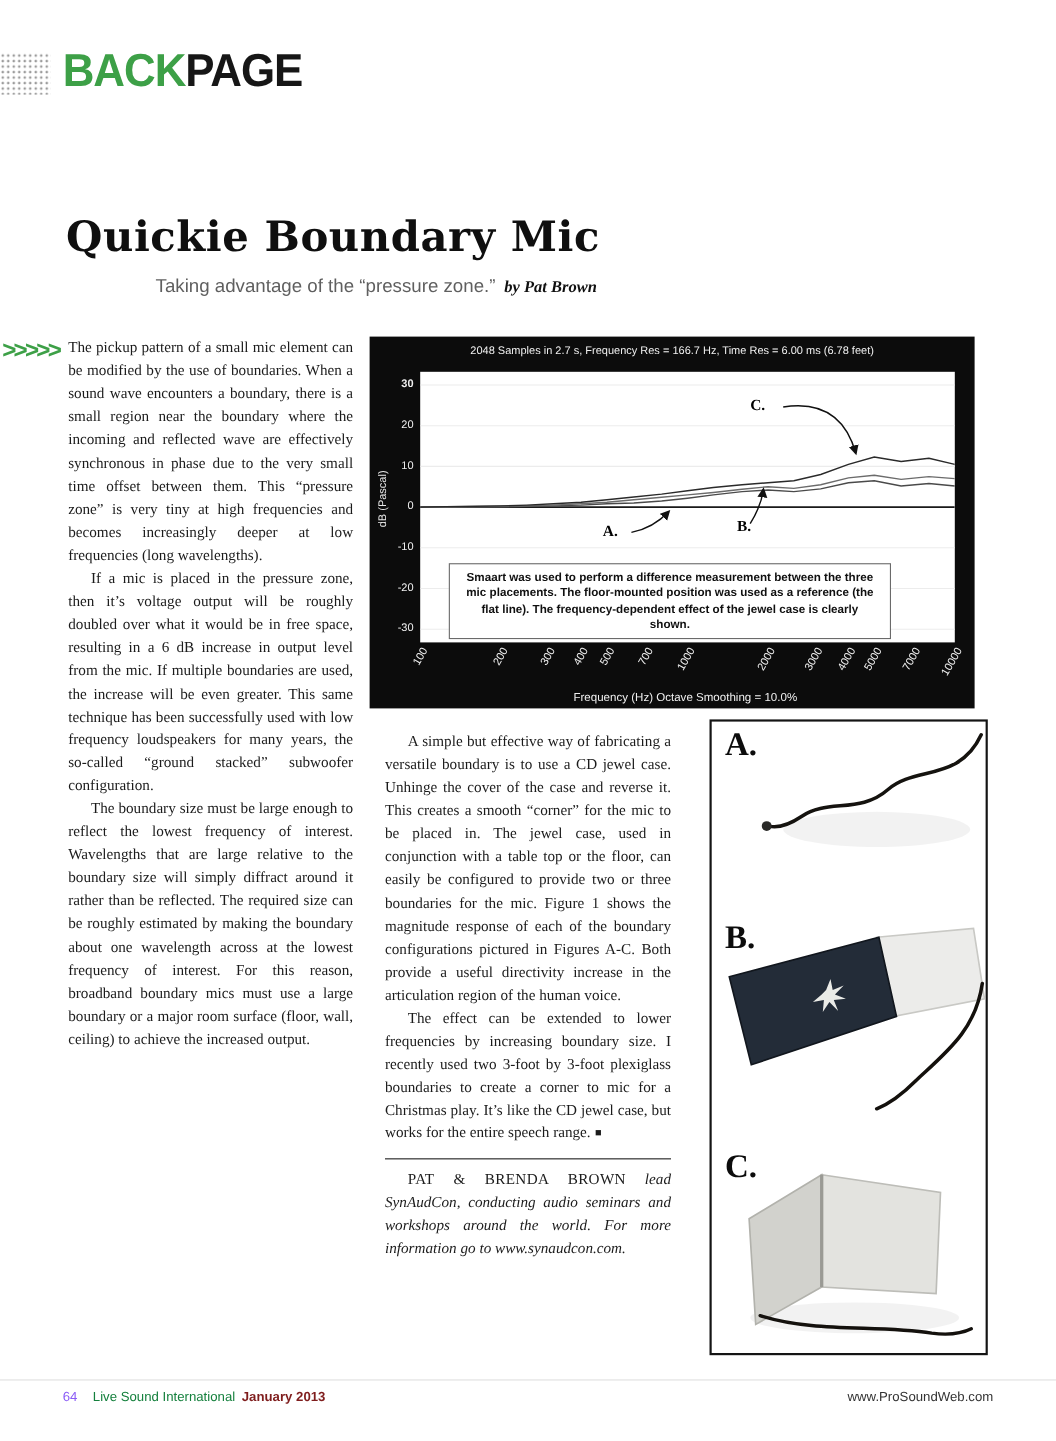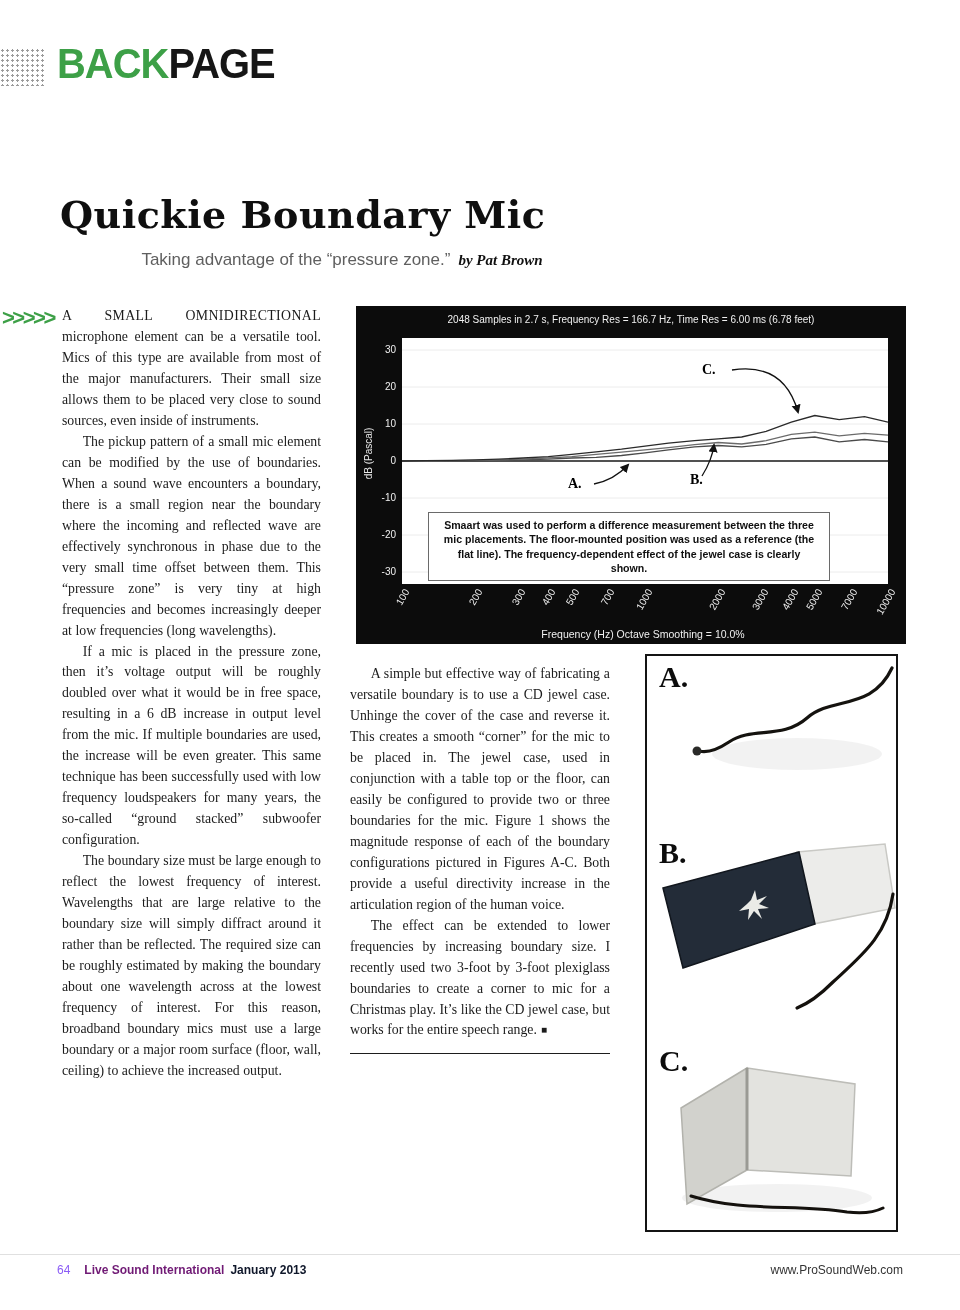--- a/index.html
+++ b/index.html
@@ -48,21 +48,21 @@
   .lead { letter-spacing:.4px; }
   b.figref { font-weight:400; }
   .endmark { font-size:10px; margin-left:4px; position:relative; top:-1px; }
 
   .bio-rule { border:0; border-top:1.5px solid #1d1d1d; margin:12px 0 8px 0; }
   .bio { font-size:13.6px; line-height:1.55; font-style:italic; text-align:justify; }
   .bio .bio-names { font-style:normal; letter-spacing:.3px; }
 
   
   .chart {
-    position:absolute; left:356px; top:306px; width:550px; height:338px;
+    position:absolute; left:336px; top:306px; width:550px; height:338px;
     background:#0c0c0c; color:#eee; font-family:"Liberation Sans", sans-serif;
   }
   .chart-header { position:absolute; top:8px; left:0; right:0; text-align:center; font-size:10px; color:#f0f0f0; }
   .plot { position:absolute; left:46px; top:32px; width:486px; height:246px; background:#ffffff; }
   .plot svg { display:block; width:486px; height:246px; }
   .ylabel {
     position:absolute; left:-48px; top:142px; width:120px; text-align:center;
     transform:rotate(-90deg); font-size:10px; color:#e8e8e8;
   }
   .ytick { position:absolute; left:0; width:40px; text-align:right; font-size:10px; color:#f0f0f0; }
@@ -108,46 +108,46 @@
 
   
   .footer {
     position:absolute; left:0; right:0; top:1254px; height:34px;
     border-top:1px solid #e0e0e0;
     font-family:"Liberation Sans", sans-serif; font-size:12px; color:#333;
   }
   .footer-left { position:absolute; left:57px; top:8px; }
   .footer-right { position:absolute; right:57px; top:8px; }
   .footer .pagenum { color:#8b5cf6; margin-right:14px; }
-  .footer .pub { color:#701a75;font-weight:bold; }
-  .footer .issue { font-weight:700; color:#0f172a; margin-left:6px; }
+  .footer .pub { color:#15803d; }
+  .footer .issue { font-weight:700; color:#7f1d1d; margin-left:6px; }
 </style>
 </head>
 <body>
 
 <div class="dots"></div>
 <div class="masthead"><span class="back">BACK</span><span>PAGE</span></div>
 
 <h1 class="title">Quickie Boundary Mic</h1>
 <div class="subline">
   <span class="subtitle">Taking advantage of the “pressure zone.”</span><span class="byline">by Pat Brown</span>
 </div>
 
 <div class="marker">&gt;&gt;&gt;&gt;&gt;</div>
 <div class="col col-1">
-    <p><span class="lead">A SMALL OMNIDIRECTIONAL</span> microphone element can be a versatile tool. Mics of this type are available from most of the major manufacturers. Their small size allows them to be placed very close to sound sources, even inside of instruments.</p>
     <p>The pickup pattern of a small mic element can be modified by the use of boundaries. When a sound wave encounters a boundary, there is a small region near the boundary where the incoming and reflected wave are effectively synchronous in phase due to the very small time offset between them. This “pressure zone” is very tiny at high frequencies and becomes increasingly deeper at low frequencies (long wavelengths).</p>
     <p>If a mic is placed in the pressure zone, then it’s voltage output will be roughly doubled over what it would be in free space, resulting in a 6 dB increase in output level from the mic. If multiple boundaries are used, the increase will be even greater. This same technique has been successfully used with low frequency loudspeakers for many years, the so-called “ground stacked” subwoofer configuration.</p>
     <p>The boundary size must be large enough to reflect the lowest frequency of interest. Wavelengths that are large relative to the boundary size will simply diffract around it rather than be reflected. The required size can be roughly estimated by making the boundary about one wavelength across at the lowest frequency of interest. For this reason, broadband boundary mics must use a large boundary or a major room surface (floor, wall, ceiling) to achieve the increased output.</p>
   </div>
 
 <div class="col col-2">
   <p><span>A simple but effective way of fabricating a versatile boundary is to use a CD jewel case. Unhinge the cover of the case and reverse it. This creates a smooth “corner” for the mic to be placed in. The jewel case, used in conjunction with a table top or the floor, can easily be configured to provide two or three boundaries for the mic. </span><b class="figref">Figure 1</b><span> shows the magnitude response of each of the boundary configurations pictured in </span><b class="figref">Figures A-C</b><span>. Both provide a useful directivity increase in the articulation region of the human voice.</span></p>
   <p><span>The effect can be extended to lower frequencies by increasing boundary size. I recently used two 3-foot by 3-foot plexiglass boundaries to create a corner to mic for a Christmas play. It’s like the CD jewel case, but works for the entire speech range.</span><span class="endmark">■</span></p>
   <hr class="bio-rule">
+  <p class="bio"><span class="bio-names">PAT &amp; BRENDA BROWN</span><span> lead SynAudCon, conducting audio seminars and workshops around the world. For more information go to www.synaudcon.com.</span></p>
 </div>
 
 <div class="chart">
   <div class="chart-header">2048 Samples in 2.7 s, Frequency Res = 166.7 Hz, Time Res = 6.00 ms (6.78 feet)</div>
   <div class="ylabel">dB (Pascal)</div>
   <div class="plot">
     <svg id="plot-svg" viewBox="0 0 486 246">
       <defs>
         <marker id="ah" markerWidth="8" markerHeight="8" refX="5.5" refY="3.5" orient="auto">
           <path d="M0,0 L7,3.5 L0,7 z" fill="#111"></path>
@@ -171,21 +171,21 @@
       <path class="anno" d="M192,146 Q212,142 226,127" marker-end="url(#ah)"></path>
       <path class="anno" d="M300,138 Q310,122 312,107" marker-end="url(#ah)"></path>
       <path class="anno" d="M330,32 Q382,24 396,74" marker-end="url(#ah)"></path>
     </svg>
   </div>
   <div class="curve-label a">A.</div>
   <div class="curve-label b">B.</div>
   <div class="curve-label c">C.</div>
   <div class="chart-note">Smaart was used to perform a difference measurement between the three mic placements. The floor-mounted position was used as a reference (the flat line). The frequency-dependent effect of the jewel case is clearly shown.</div>
   <div class="chart-xlabel">Frequency (Hz) Octave Smoothing = 10.0%</div>
-<span class="ytick" style="top: 38px;">30</span>
+<span class="ytick" style="top: 38px; font-weight: bold;">30</span>
     <span class="ytick" style="top: 75px;">20</span>
     <span class="ytick" style="top: 112px;">10</span>
     <span class="ytick" style="top: 149px;">0</span>
     <span class="ytick" style="top: 186px;">-10</span>
     <span class="ytick" style="top: 223px;">-20</span>
     <span class="ytick" style="top: 260px;">-30</span>
     <span class="xtick" style="left: 6px;">100</span>
     <span class="xtick" style="left: 79.1503px;">200</span>
     <span class="xtick" style="left: 121.94px;">300</span>
     <span class="xtick" style="left: 152.301px;">400</span>

